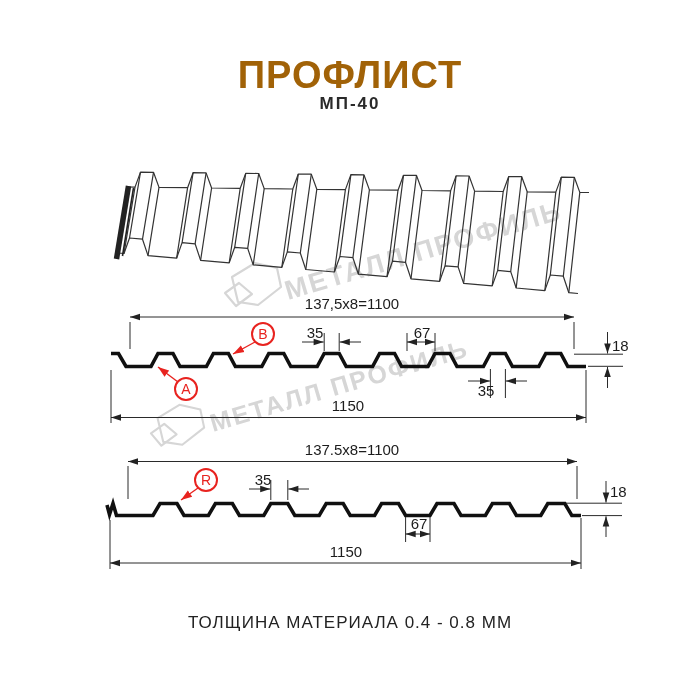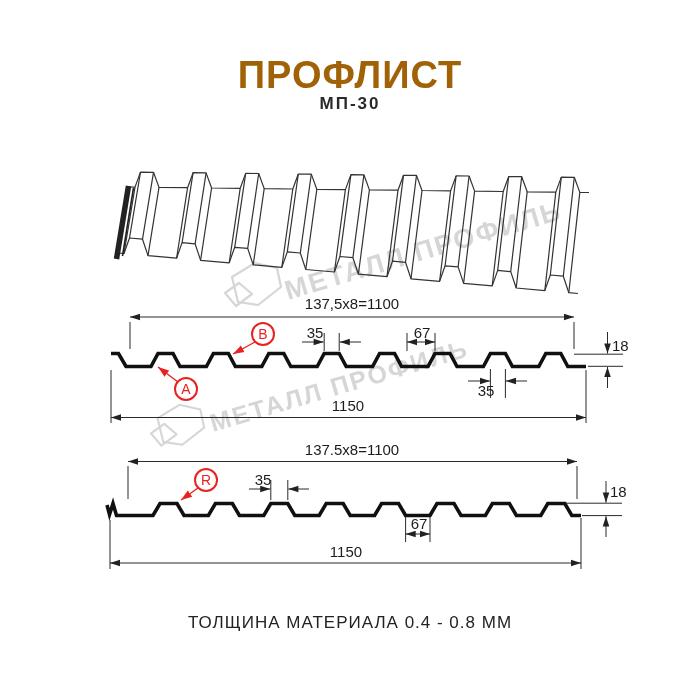--- a/index.html
+++ b/index.html
@@ -20,21 +20,21 @@
   .wmtxt{font-family:"Liberation Sans",sans-serif;font-weight:bold;fill:#d6d6d6;letter-spacing:2px;}
   .wmlogo{stroke:#d6d6d6;stroke-width:2.2;fill:none;stroke-linejoin:round;}
   .sheet{stroke:#333;stroke-width:1.2;fill:none;stroke-linejoin:round;}
 </style>
 </head>
 <body>
 
 <div class="page">
 
   <div class="title">ПРОФЛИСТ</div>
-  <div class="subtitle">МП-30</div>
+  <div class="subtitle">МП-40</div>
 
   <svg id="gfx" width="700" height="700" viewBox="0 0 700 700">
     <defs>
       <marker id="mb" viewBox="0 0 10 8" refX="9.5" refY="4" markerWidth="11" markerHeight="8.5" orient="auto-start-reverse">
         <path d="M0,0.9 L9.5,4 L0,7.1 Z" fill="#222"></path>
       </marker>
       <marker id="mr" viewBox="0 0 10 8" refX="9" refY="4" markerWidth="9" markerHeight="7" orient="auto-start-reverse">
         <path d="M0,0.9 L9,4 L0,7.1 Z" fill="#e8231f"></path>
       </marker>
     </defs>

